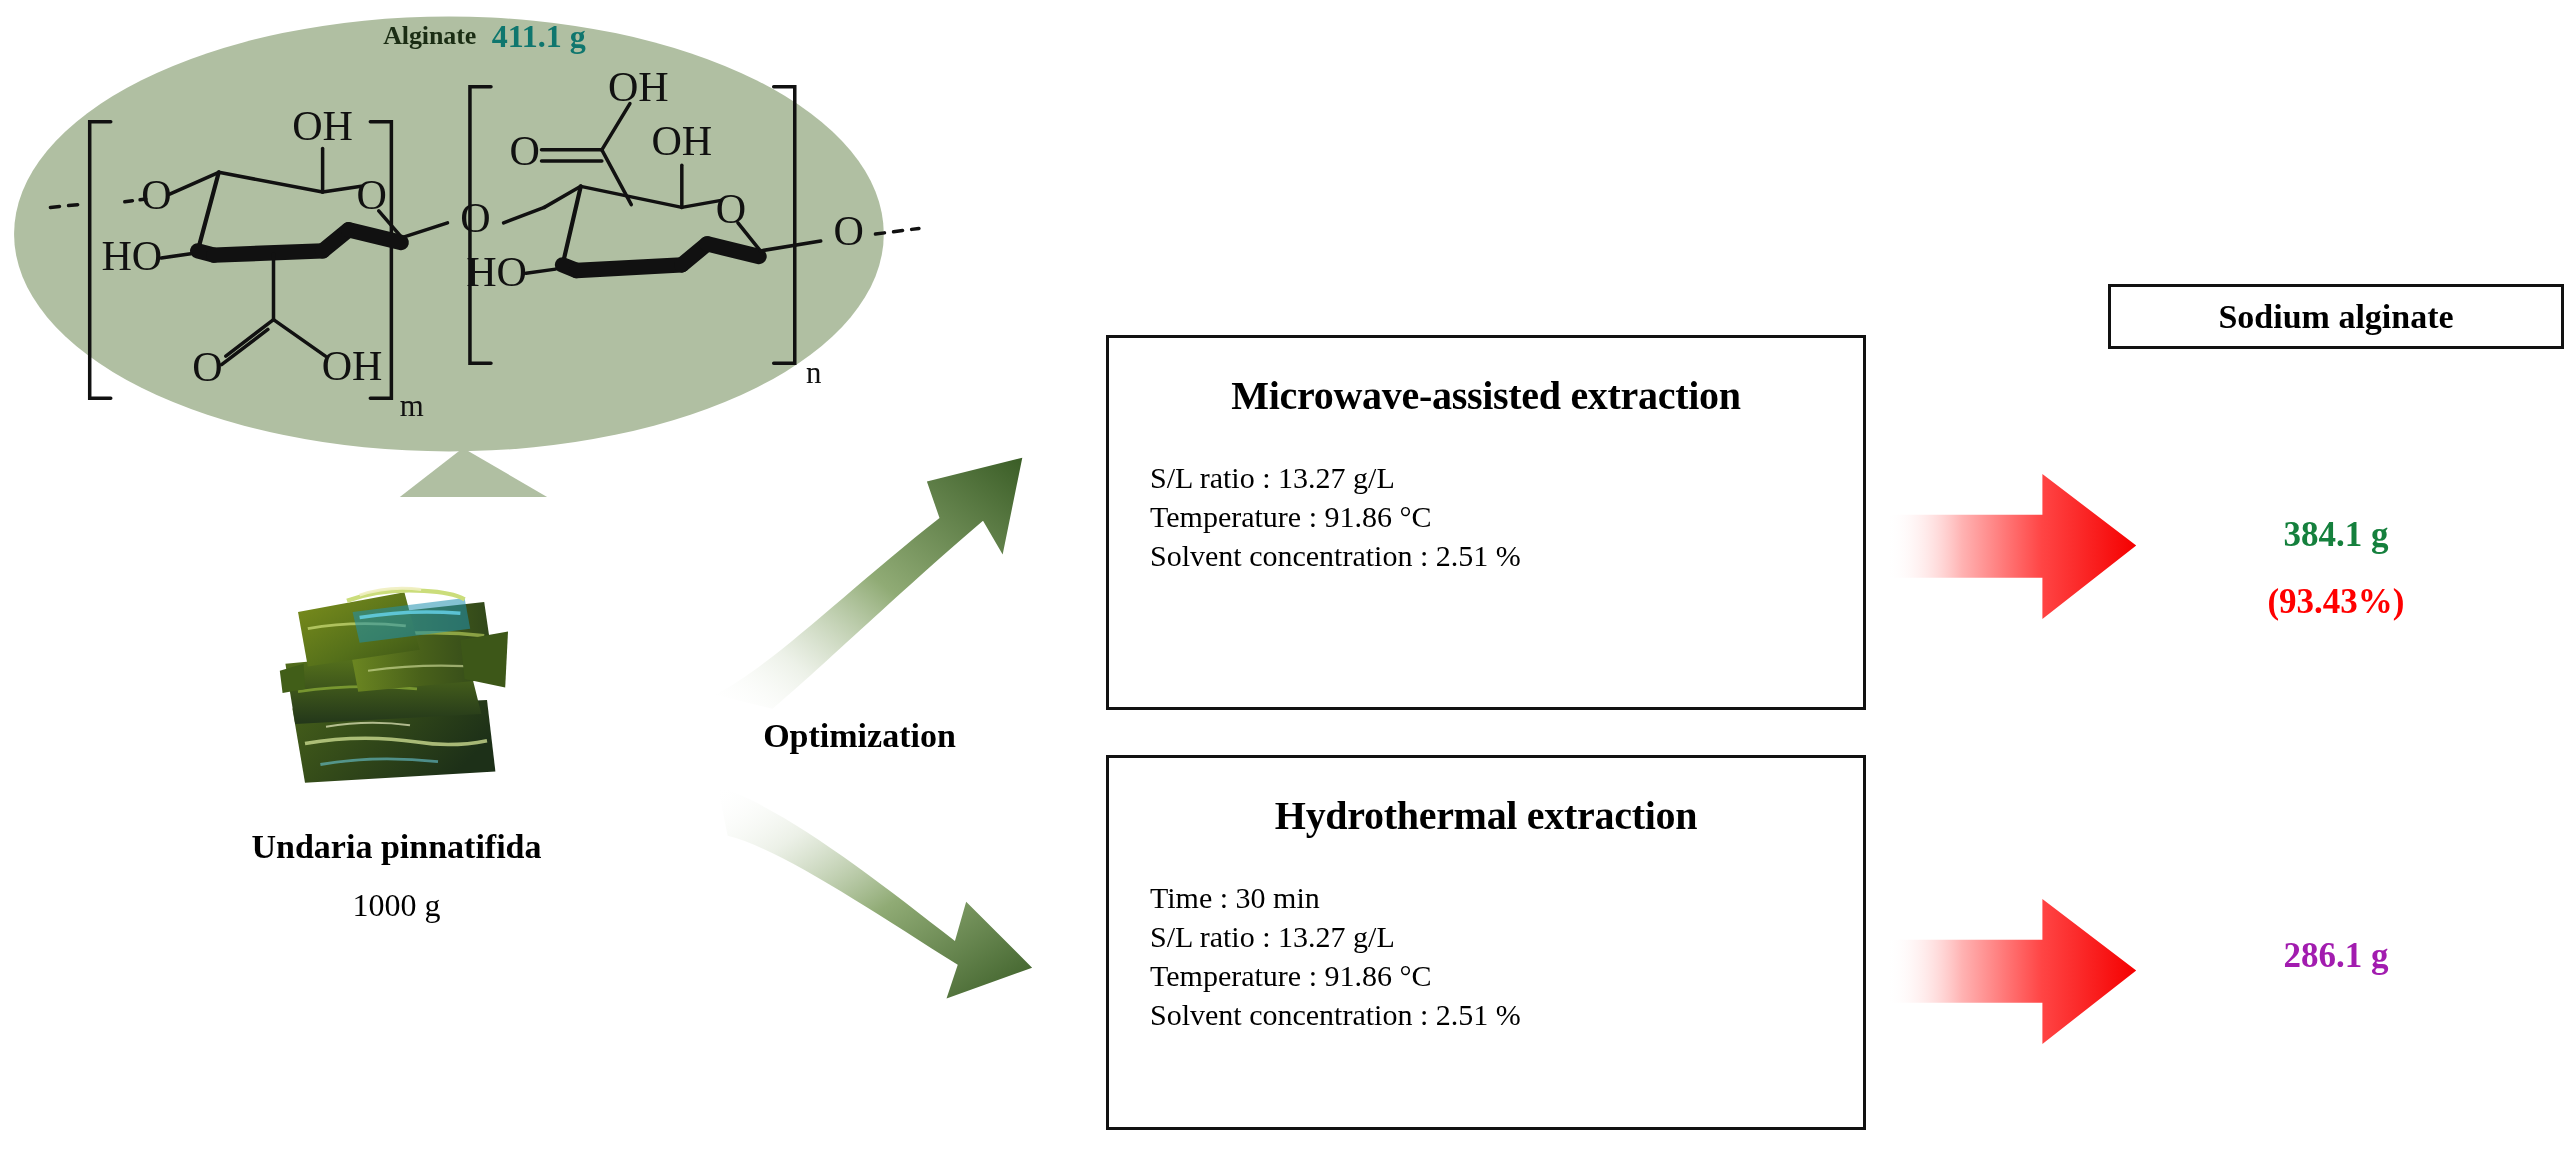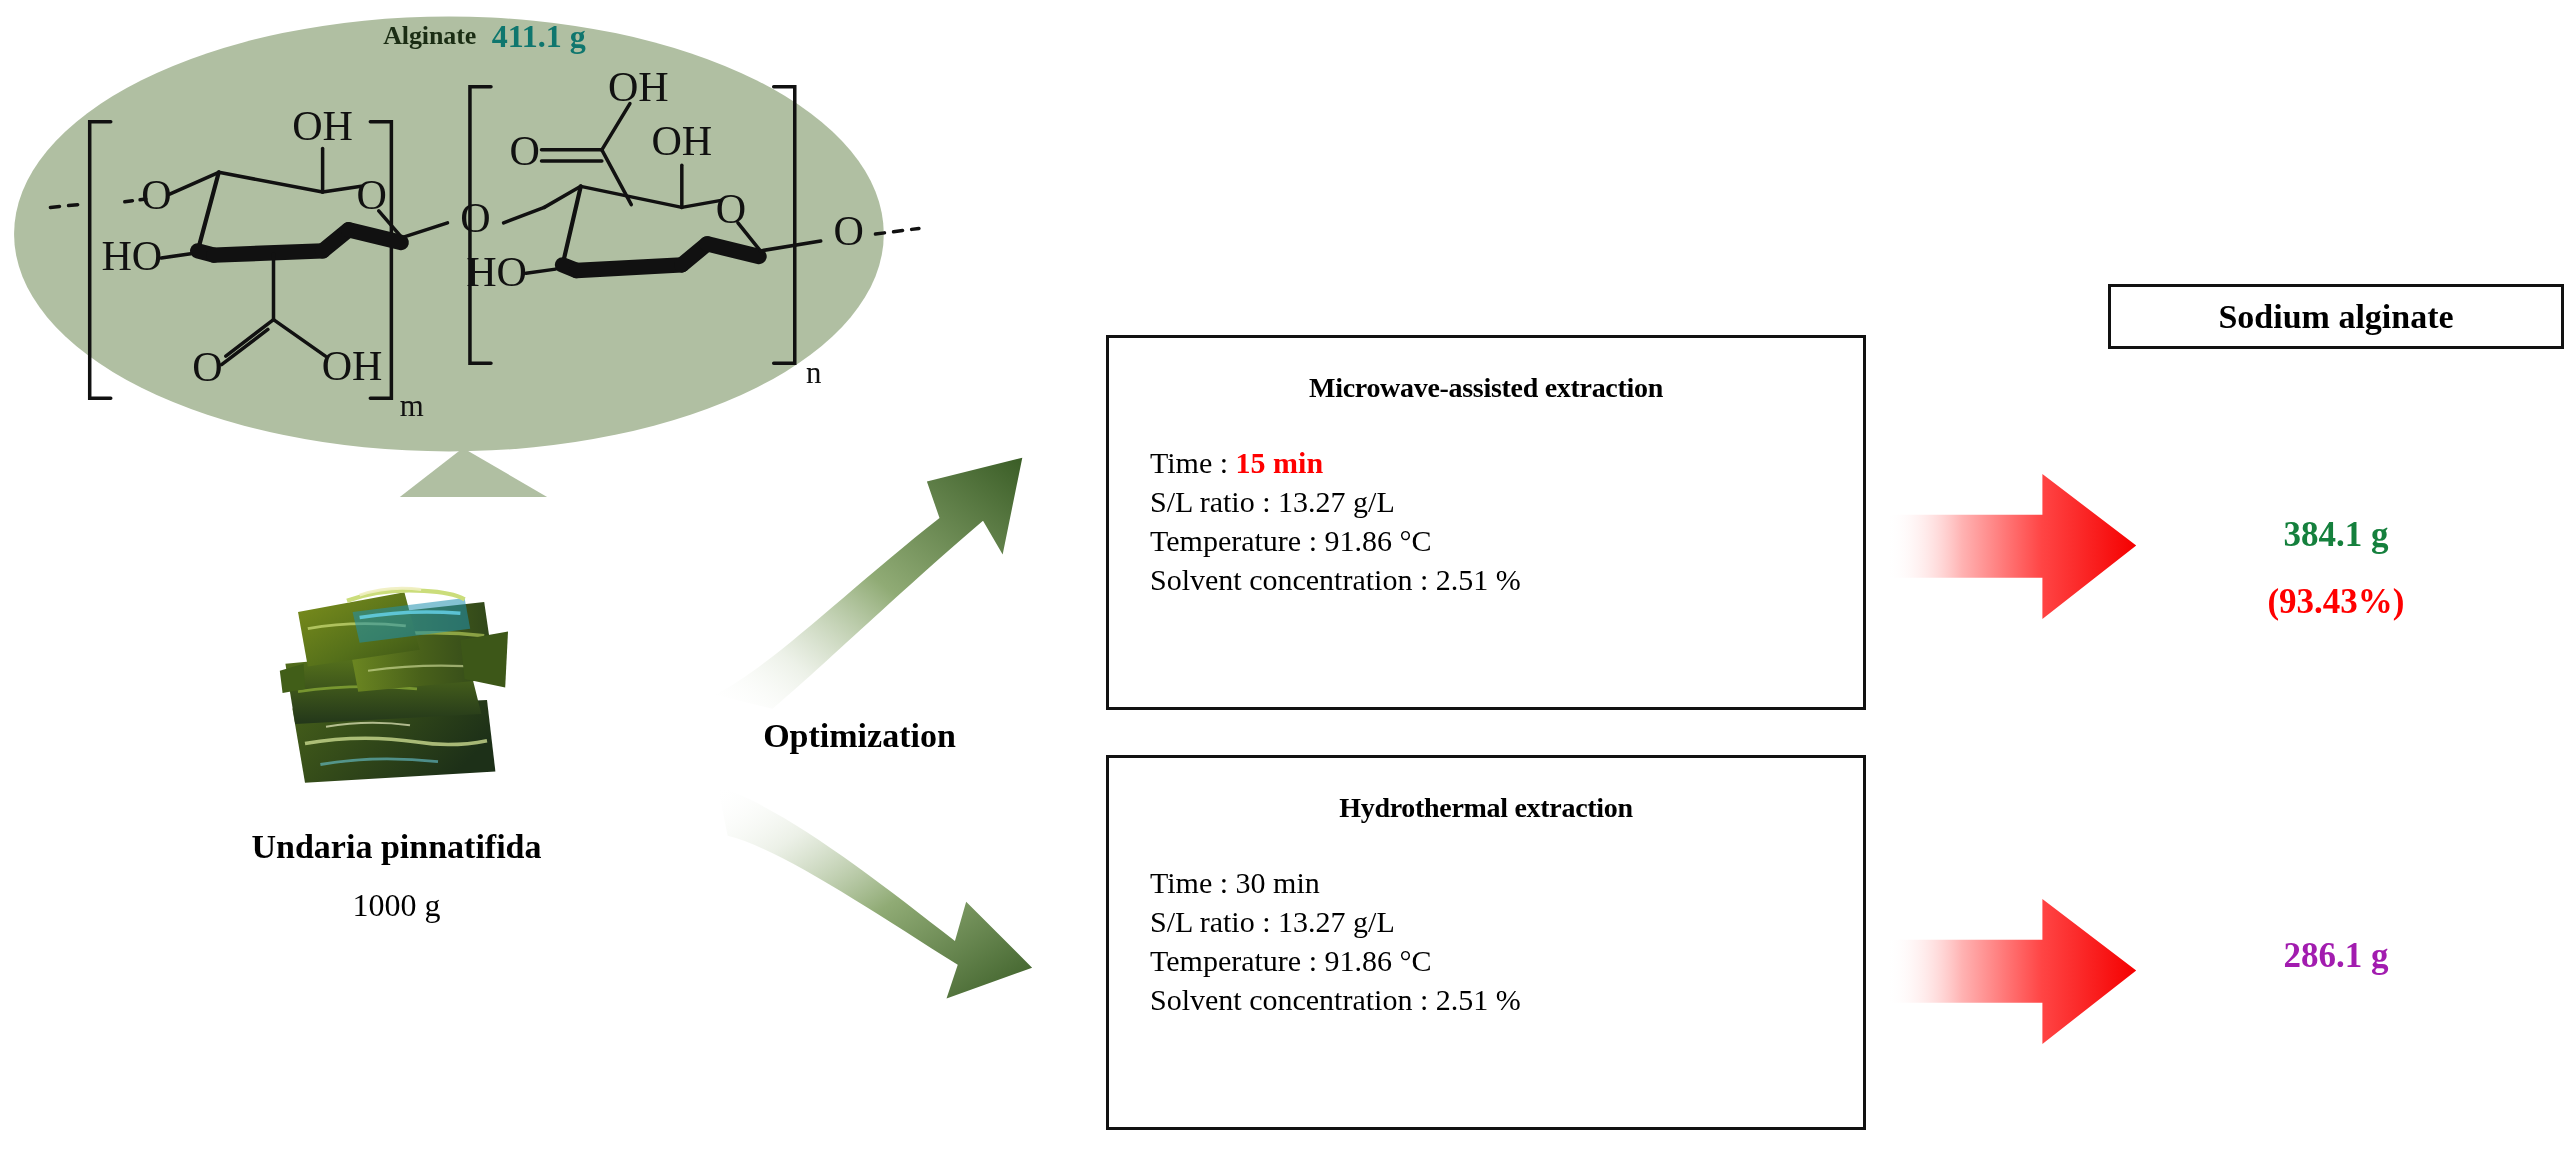--- a/index.html
+++ b/index.html
@@ -55,21 +55,21 @@
   }
 
   
   .method-box{
     border:3.5px solid #111;background:#fff;box-sizing:border-box;
   }
   #microwave-box{left:1106px;top:335px;width:760px;height:375px;}
   #hydrothermal-box{left:1106px;top:755px;width:760px;height:375px;}
 
   .method-title{
-    text-align:center;font-size:28px;font-weight:bold;color:#000;
+    text-align:center;font-size:40px;font-weight:bold;color:#000;
     margin-top:34px;white-space:nowrap;letter-spacing:-0.3px;
   }
   .method-params{
     margin-top:39px;padding-left:41px;
   }
   .method-params div{
     font-size:30px;color:#000;line-height:1.30;white-space:nowrap;
   }
   .hl-red{color:#ff0000;font-weight:bold;}
 
@@ -302,21 +302,20 @@
              C 232 218, 102 130, 28 112
              Z" fill="url(#greenDn)"></path>
   </svg>
 </div>
 
 <div class="abs" id="optimization-label">Optimization</div>
 
 <div class="abs method-box" id="microwave-box">
   <div class="method-title">Microwave-assisted extraction</div>
   <div class="method-params">
-    <div><span>Time : </span><span class="hl-red">15 min</span></div>
     <div>S/L ratio : 13.27 g/L</div>
     <div>Temperature : 91.86 °C</div>
     <div>Solvent concentration : 2.51 %</div>
   </div>
 </div>
 
 <div class="abs method-box" id="hydrothermal-box">
   <div class="method-title">Hydrothermal extraction</div>
   <div class="method-params">
     <div>Time : 30 min</div>

